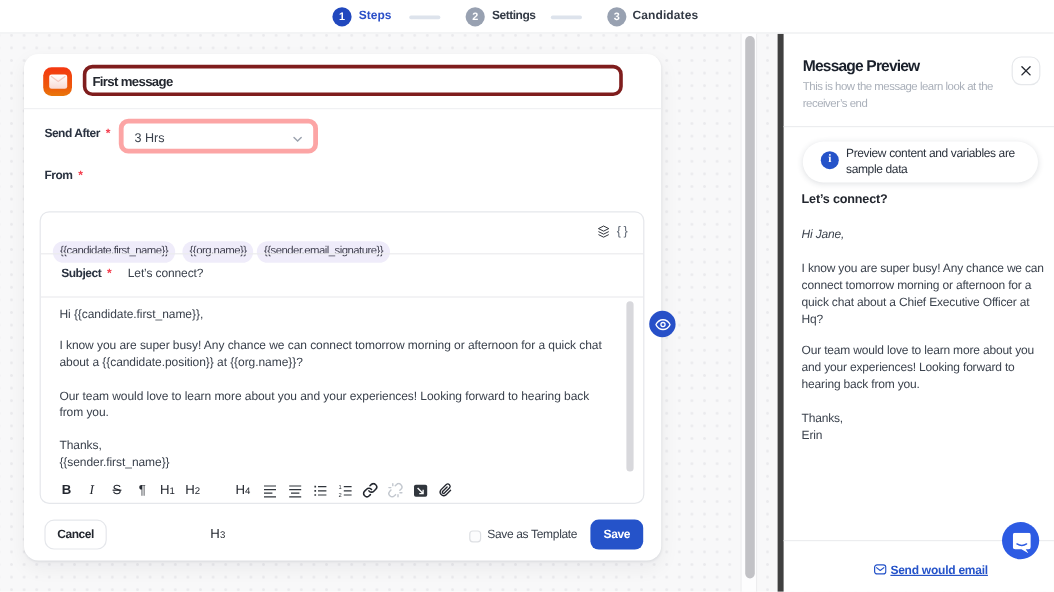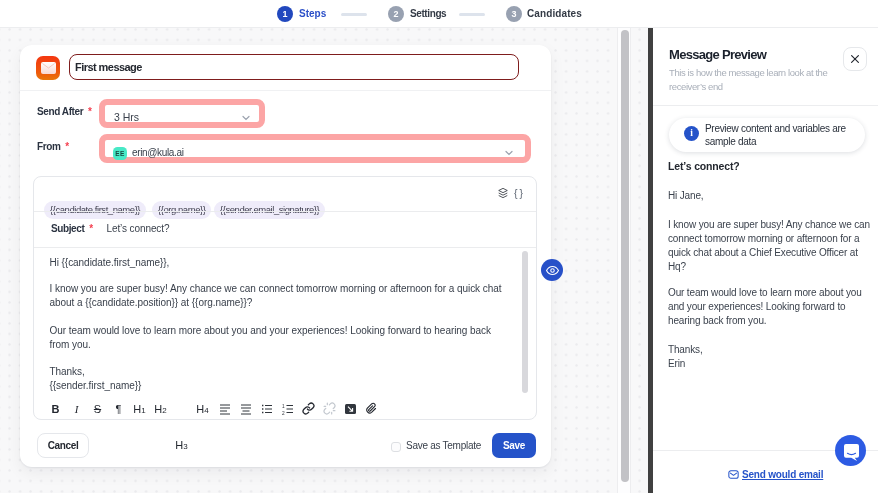--- a/index.html
+++ b/index.html
@@ -30,25 +30,25 @@
 .pill .tx { position:absolute; left:36px; top:5px; width:152px; font-size:10px; letter-spacing:-0.3px; line-height:12.5px; color:#2A313C; }
 .pv { position:absolute; left:15px; width:205px; font-size:10px; letter-spacing:-0.15px; line-height:14px; color:#3C434E; }
 .pv b.sub { font-weight:bold; color:#23272F; font-size:10.5px; }
 #panel .ft-div { position:absolute; left:0px; top:422px; width:230px; height:1px; background:#ECEDEF; }
 .sendtest { position:absolute; left:75px; top:441px; font-size:10px; letter-spacing:-0.2px; font-weight:bold; color:#2553C9; }
 .sendtest .txt { text-decoration:underline; }
 
 #card { position:absolute; left:20px; top:45px; width:531px; height:422px; background:#fff; border-radius:12px; box-shadow:0 1px 2px rgba(16,24,40,.07), 0 6px 16px rgba(16,24,40,.06); z-index:3; }
 #mailicon { position:absolute; left:16px; top:11px; width:24px; height:24px; border-radius:7px; background:linear-gradient(180deg,#F43711 0%, #EE5A0B 70%, #E8770B 100%); }
 #mailicon .env { position:absolute; left:4.5px; top:6px; width:15px; height:12px; border-radius:2px; background:linear-gradient(180deg,#FFFFFF, #F9D9D4); }
-#title-input { position:absolute; left:49px; top:9px; width:450px; height:26px; border:1px solid #7f1d1d; border-radius:8px; font-size:11px; letter-spacing:-0.55px; font-weight:bold; color:#23272F; line-height:24px; padding-left:5px; }
+#title-input { position:absolute; left:49px; top:9px; width:450px; height:26px; border:3px solid #7f1d1d; border-radius:8px; font-size:11px; letter-spacing:-0.55px; font-weight:bold; color:#23272F; line-height:24px; padding-left:5px; }
 #hdr-div { position:absolute; left:0; top:45px; width:531px; height:1px; background:#F0F1F3; }
 .lab { position:absolute; font-size:10px; letter-spacing:-0.4px; font-weight:bold; color:#2B3341; }
 .lab .req { color:#F43F4F; margin-left:2.5px; letter-spacing:0; }
-.selbox { position:absolute; height:29px; border:6px solid #fca5a5; border-radius:8px; background:#fff; font-size:10.5px; color:#3A414C; line-height:25px; }
+.selbox { position:absolute; height:29px; border:4px solid #fca5a5; border-radius:8px; background:#fff; font-size:10.5px; color:#3A414C; line-height:25px; }
 
 .chev { position:absolute; width:8px; height:8px; }
 
 #msgbox { position:absolute; left:13px; top:131px; width:504px; height:244px; border:1px solid #E5E7EB; border-radius:8px; }
 .chip { position:absolute; top:24px; height:18px; background:#EFECFA; border-radius:9px; font-size:9.5px; color:#3F3F4E; line-height:18px; padding:0 6px; letter-spacing:-0.45px; }
 #chiprow-div { position:absolute; left:0; top:34px; width:502px; height:1px; background:#EBECEE; }
 #subj-div { position:absolute; left:0; top:70px; width:502px; height:1px; background:#EBECEE; }
 .ebody { position:absolute; left:15.5px; width:455px; font-size:10px; letter-spacing:-0.05px; line-height:14px; color:#3A414C; }
 #edscroll { position:absolute; left:488px; top:74px; width:6px; height:142px; border-radius:3px; background:#D8D8DC; }
 
@@ -84,21 +84,21 @@
     <svg width="22" height="22" viewBox="0 0 22 22">
         <path d="M7.6 7.6 L14.4 14.4 M14.4 7.6 L7.6 14.4" stroke="#23272F" stroke-width="1.15" stroke-linecap="round"></path>
       </svg>
   </div>
   <div class="hd-div"></div>
   <div class="pill">
     <div class="ic">i</div>
     <div class="tx">Preview content and variables are sample data</div>
   </div>
   <div class="pv" style="top:131px;"><b class="sub">Let’s connect?</b></div>
-  <div class="pv" style="top:161px;">Hi Jane,</div>
+  <div class="pv" style="top:161px;font-style:italic;">Hi Jane,</div>
   <div class="pv" style="top:190px;">I know you are super busy! Any chance we can connect tomorrow morning or afternoon for a quick chat about a Chief Executive Officer at Hq?</div>
   <div class="pv" style="top:257.5px;">Our team would love to learn more about you and your experiences! Looking forward to hearing back from you.</div>
   <div class="pv" style="top:315px;">Thanks,<br>Erin</div>
   <div class="ft-div"></div>
   <div class="sendtest"><svg style="vertical-align:-2px; margin-right:3px;" width="11" height="11" viewBox="0 0 13 12">
         <rect x="1" y="1.5" width="11" height="9" rx="2.5" fill="none" stroke="#2553C9" stroke-width="1.2"></rect>
         <path d="M2.5 4 L6.5 7 L10.5 4" fill="none" stroke="#2553C9" stroke-width="1.2" stroke-linejoin="round"></path>
       </svg><span class="txt">Send would email</span></div>
 </div>
 <div id="card">
@@ -112,26 +112,20 @@
   <div id="hdr-div"></div>
 
   <div class="lab" style="left:17px; top:61px;">Send After <span class="req">*</span></div>
   <div class="selbox" style="left:79px; top:54px; width:166px; padding-left:9px;">3 Hrs
     <svg class="chev" style="right:9px; top:9px;" viewBox="0 0 8 8">
         <path d="M1 2.5 L4 5.5 L7 2.5" fill="none" stroke="#9CA3AF" stroke-width="1.2" stroke-linecap="round"></path>
       </svg>
   </div>
 
   <div class="lab" style="left:17px; top:96px;">From <span class="req">*</span></div>
-  <div class="selbox" style="left:79px; top:89px; width:432px; padding-left:27px; font-size:10px; letter-spacing:-0.35px;">erin@kula.ai
-    <div style="position:absolute; left:8px; top:6.5px; width:14px; height:13px; border-radius:4.5px; background:#47E9C6; color:#174A41; font-size:6.5px; font-weight:bold; text-align:center; line-height:13px; letter-spacing:0.3px;">EE</div>
-    <svg class="chev" style="right:12px; top:9px;" viewBox="0 0 8 8">
-        <path d="M1 2.5 L4 5.5 L7 2.5" fill="none" stroke="#9CA3AF" stroke-width="1.2" stroke-linecap="round"></path>
-      </svg>
-  </div>
 
   <div id="msgbox">
     <div class="chip" style="left:10px;">{{candidate.first_name}}</div>
     <div class="chip" style="left:118px;">{{org.name}}</div>
     <div class="chip" style="left:180px;">{{sender.email_signature}}</div>
     <svg style="position:absolute; left:464px; top:9.5px;" width="10" height="12" viewBox="0 0 14 15">
         <path d="M7 1 L13 4 L7 7 L1 4 Z" fill="none" stroke="#23272F" stroke-width="1.1" stroke-linejoin="round"></path>
         <path d="M1 7.5 L7 10.5 L13 7.5" fill="none" stroke="#23272F" stroke-width="1.1" stroke-linejoin="round"></path>
         <path d="M1 11 L7 14 L13 11" fill="none" stroke="#23272F" stroke-width="1.1" stroke-linejoin="round"></path>
       </svg>

